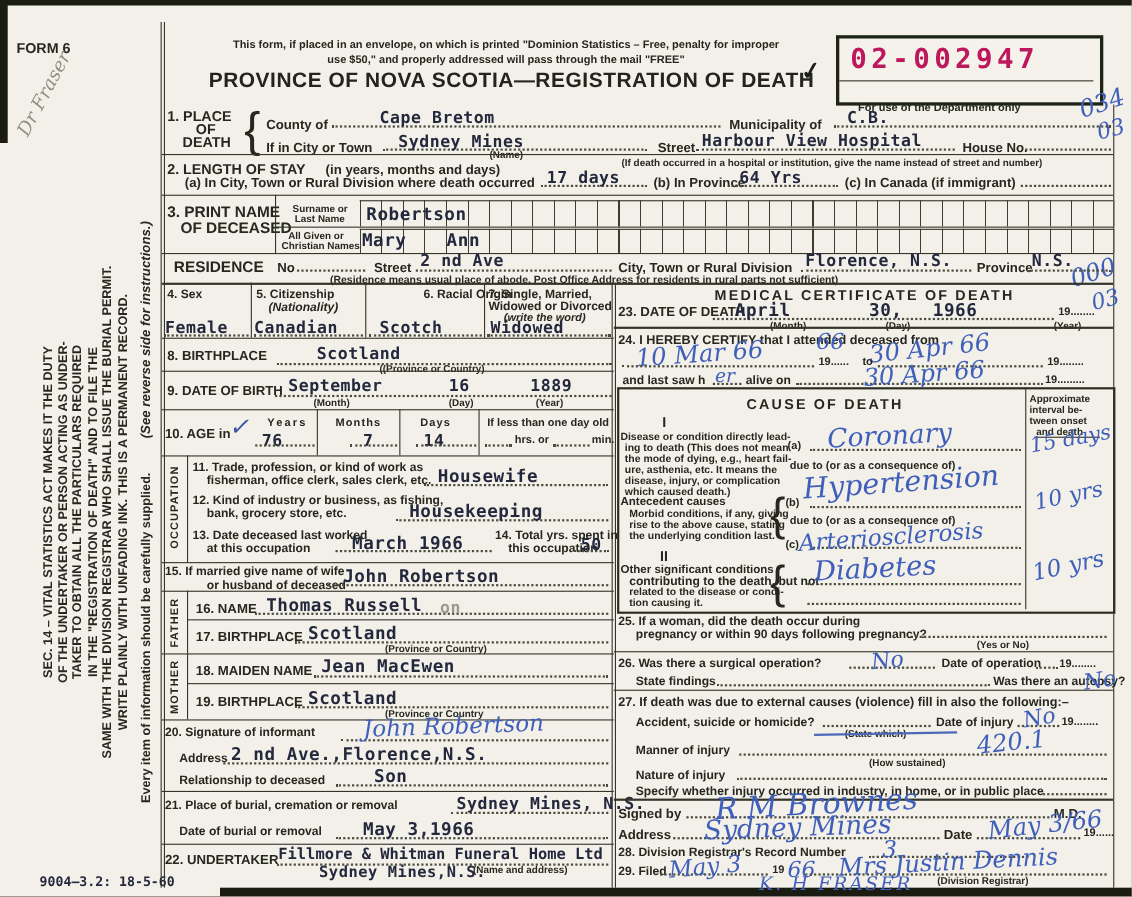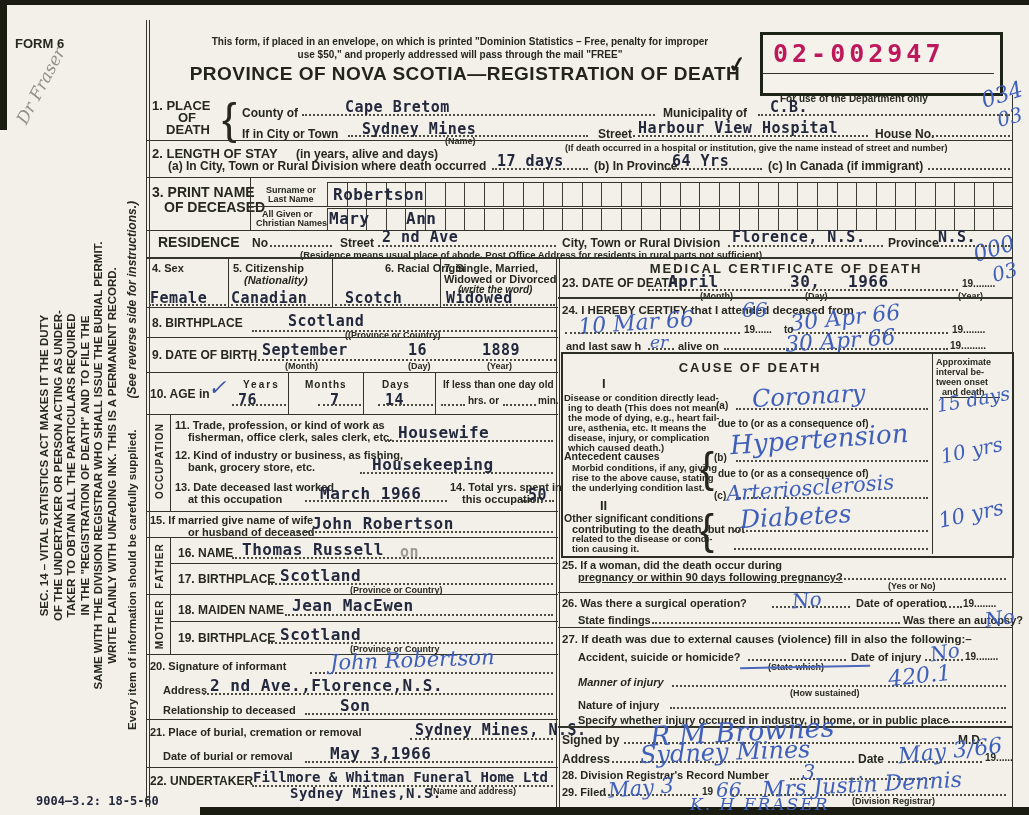--- a/index.html
+++ b/index.html
@@ -97,21 +97,21 @@
   <div class="p lab9" style="left:445px;top:136px;">(Name)</div>
   <div class="p lab12" style="left:598px;top:127px;">Street</div>
   <div class="dl" style="left:633px;top:135px;width:235px;"></div>
   <div class="p typed" style="left:638px;top:119px;">Harbour View Hospital</div>
   <div class="p lab12" style="left:875px;top:127px;">House No.</div>
   <div class="dl" style="left:932px;top:135px;width:78px;"></div>
   <div class="sl" style="left:147px;top:140px;width:865px;height:1px;"></div>
 
   <div class="p lab9" style="left:565px;top:143px;">(If death occurred in a hospital or institution, give the name instead of street and number)</div>
   <div class="p lab13" style="left:152px;top:146px;">2. LENGTH OF STAY</div>
-  <div class="p lab12" style="left:296px;top:147px;">(in years, alive and days)</div>
+  <div class="p lab12" style="left:296px;top:147px;">(in years, months and days)</div>
   <div class="p lab12" style="left:168px;top:159px;">(a) In City, Town or Rural Division where death occurred</div>
   <div class="dl" style="left:492px;top:168px;width:96px;"></div>
   <div class="p typed" style="left:497px;top:152px;">17 days</div>
   <div class="p lab12" style="left:594px;top:159px;">(b) In Province</div>
   <div class="dl" style="left:662px;top:168px;width:100px;"></div>
   <div class="p typed" style="left:672px;top:152px;">64 Yrs</div>
   <div class="p lab12" style="left:768px;top:159px;">(c) In Canada (if immigrant)</div>
   <div class="dl" style="left:928px;top:168px;width:82px;"></div>
   <div class="sl" style="left:147px;top:177px;width:865px;height:1px;"></div>
 
@@ -351,21 +351,21 @@
   <div class="p lab10" style="left:564px;top:512px;font-size:10.5px;">Other significant conditions</div>
   <div class="p lab9" style="left:572px;top:523px;font-size:11px;">contributing to the death, but not</div>
   <div class="p lab9" style="left:572px;top:533px;font-size:9.5px;">related to the disease or condi-</div>
   <div class="p lab9" style="left:572px;top:543px;font-size:9.5px;">tion causing it.</div>
   <div class="p hand" style="left:740px;top:502px;font-size:25px;transform:rotate(-3deg);">Diabetes</div>
   <div class="dl" style="left:734px;top:530px;width:194px;"></div>
   <div class="dl" style="left:734px;top:548px;width:194px;"></div>
   <div class="p hand" style="left:938px;top:502px;font-size:21px;transform:rotate(-12deg);">10 yrs</div>
 
   <div class="p lab" style="left:562px;top:559px;">25. If a woman, did the death occur during</div>
-  <div class="p lab" style="left:578px;top:571px;text-decoration:underline;">pregnancy or within 90 days following pregnancy?</div>
+  <div class="p lab" style="left:578px;top:571px;">pregnancy or within 90 days following pregnancy?</div>
   <div class="dl" style="left:828px;top:578px;width:178px;"></div>
   <div class="p lab9" style="left:888px;top:581px;">(Yes or No)</div>
   <div class="sl" style="left:558px;top:592px;width:454px;height:1px;"></div>
 
   <div class="p lab" style="left:562px;top:597px;">26. Was there a surgical operation?</div>
   <div class="dl" style="left:772px;top:606px;width:78px;"></div>
   <div class="p hand" style="left:792px;top:588px;font-size:20px;transform:rotate(-6deg);">No</div>
   <div class="p lab" style="left:856px;top:597px;">Date of operation</div>
   <div class="dl" style="left:942px;top:606px;width:20px;"></div>
   <div class="p lab10" style="left:963px;top:598px;">19........</div>
@@ -377,21 +377,21 @@
 
   <div class="p lab" style="left:562px;top:633px;font-size:11.5px;">27. If death was due to external causes (violence) fill in also the following:–</div>
   <div class="p lab" style="left:578px;top:651px;">Accident, suicide or homicide?</div>
   <div class="dl" style="left:748px;top:659px;width:98px;"></div>
   <div class="p lab9" style="left:768px;top:662px;">(State which)</div>
   <div class="p hand" style="left:740px;top:658px;width:130px;border-bottom:2px solid #4d68bd;height:8px;transform:rotate(-1deg);"></div>
   <div class="p lab" style="left:851px;top:651px;">Date of injury</div>
   <div class="dl" style="left:925px;top:659px;width:38px;"></div>
   <div class="p hand" style="left:930px;top:640px;font-size:20px;transform:rotate(-10deg);">No</div>
   <div class="p lab10" style="left:965px;top:651px;">19........</div>
-  <div class="p lab" style="left:578px;top:676px;font-style:italic;">Manner of injury</div>
+  <div class="p lab" style="left:578px;top:676px;">Manner of injury</div>
   <div class="dl" style="left:672px;top:685px;width:334px;"></div>
   <div class="p lab9" style="left:790px;top:688px;">(How sustained)</div>
   <div class="p hand" style="left:888px;top:663px;font-size:22px;transform:rotate(-6deg);">420.1</div>
   <div class="p lab" style="left:578px;top:699px;">Nature of injury</div>
   <div class="dl" style="left:670px;top:707px;width:336px;"></div>
   <div class="p lab" style="left:578px;top:714px;">Specify whether injury occurred in industry, in home, or in public place</div>
   <div class="dl" style="left:948px;top:721px;width:58px;"></div>
   <div class="sl" style="left:558px;top:726px;width:454px;height:2px;"></div>
 
   <div class="p lab12" style="left:562px;top:733px;">Signed by</div>

